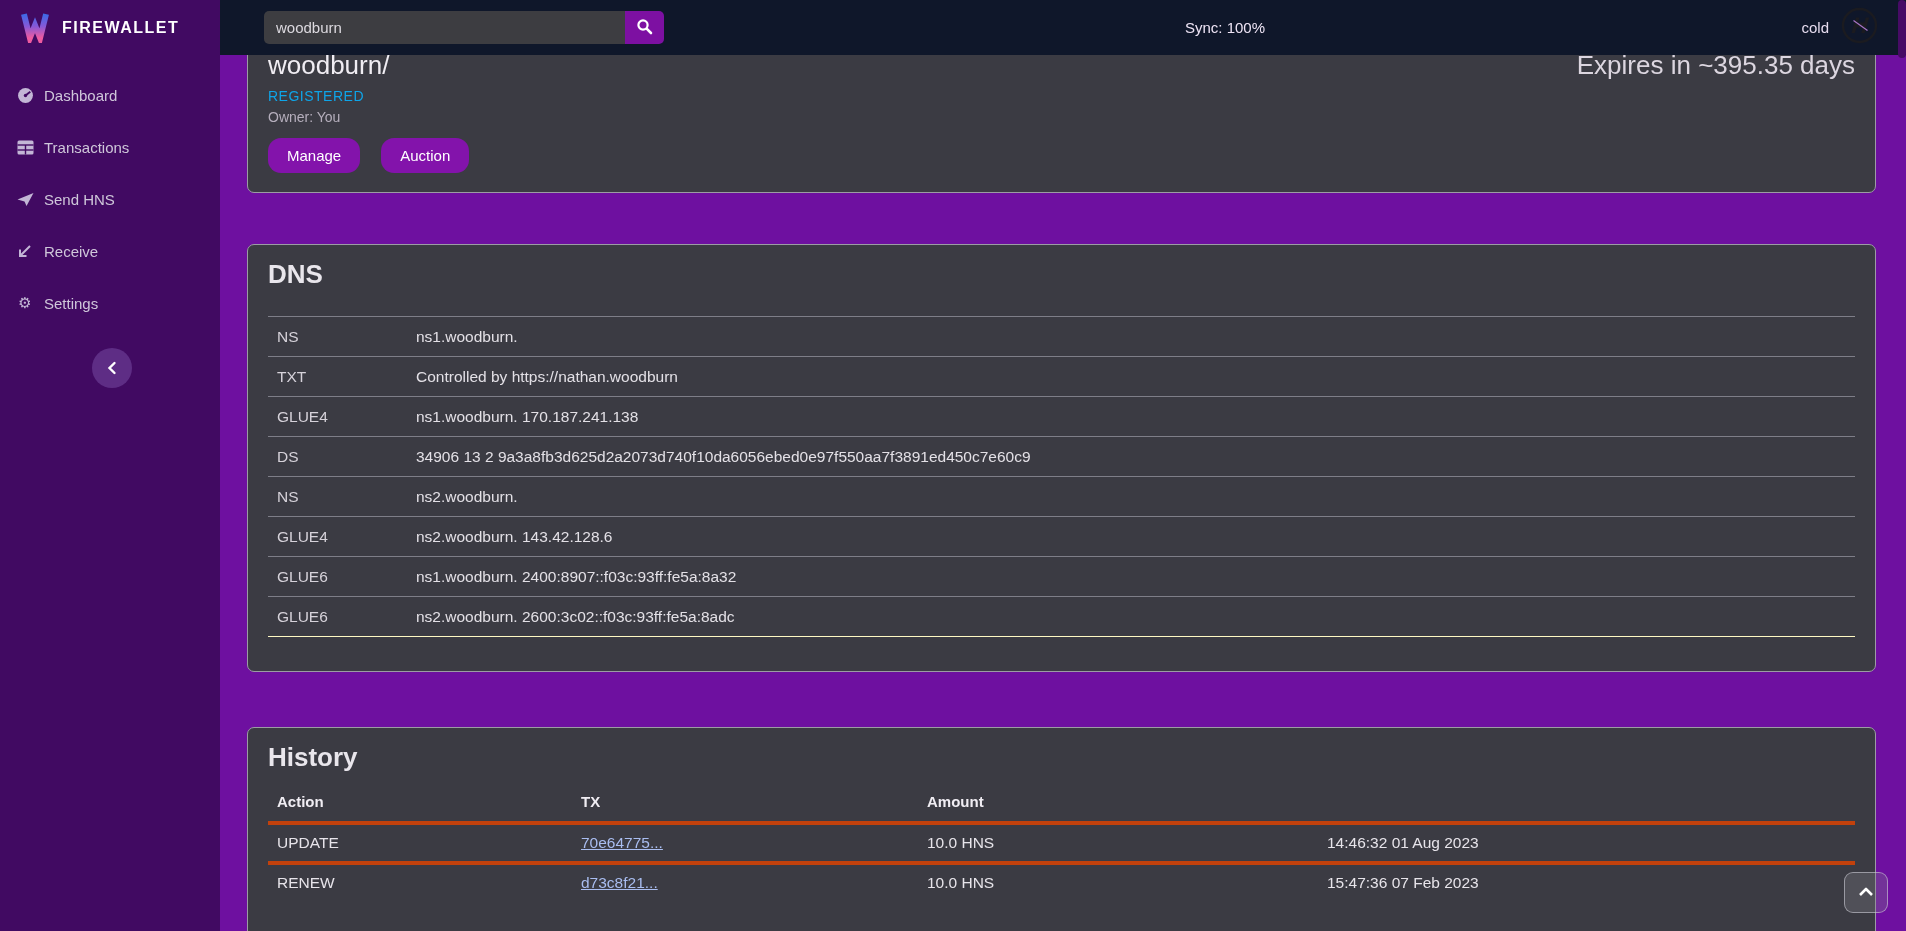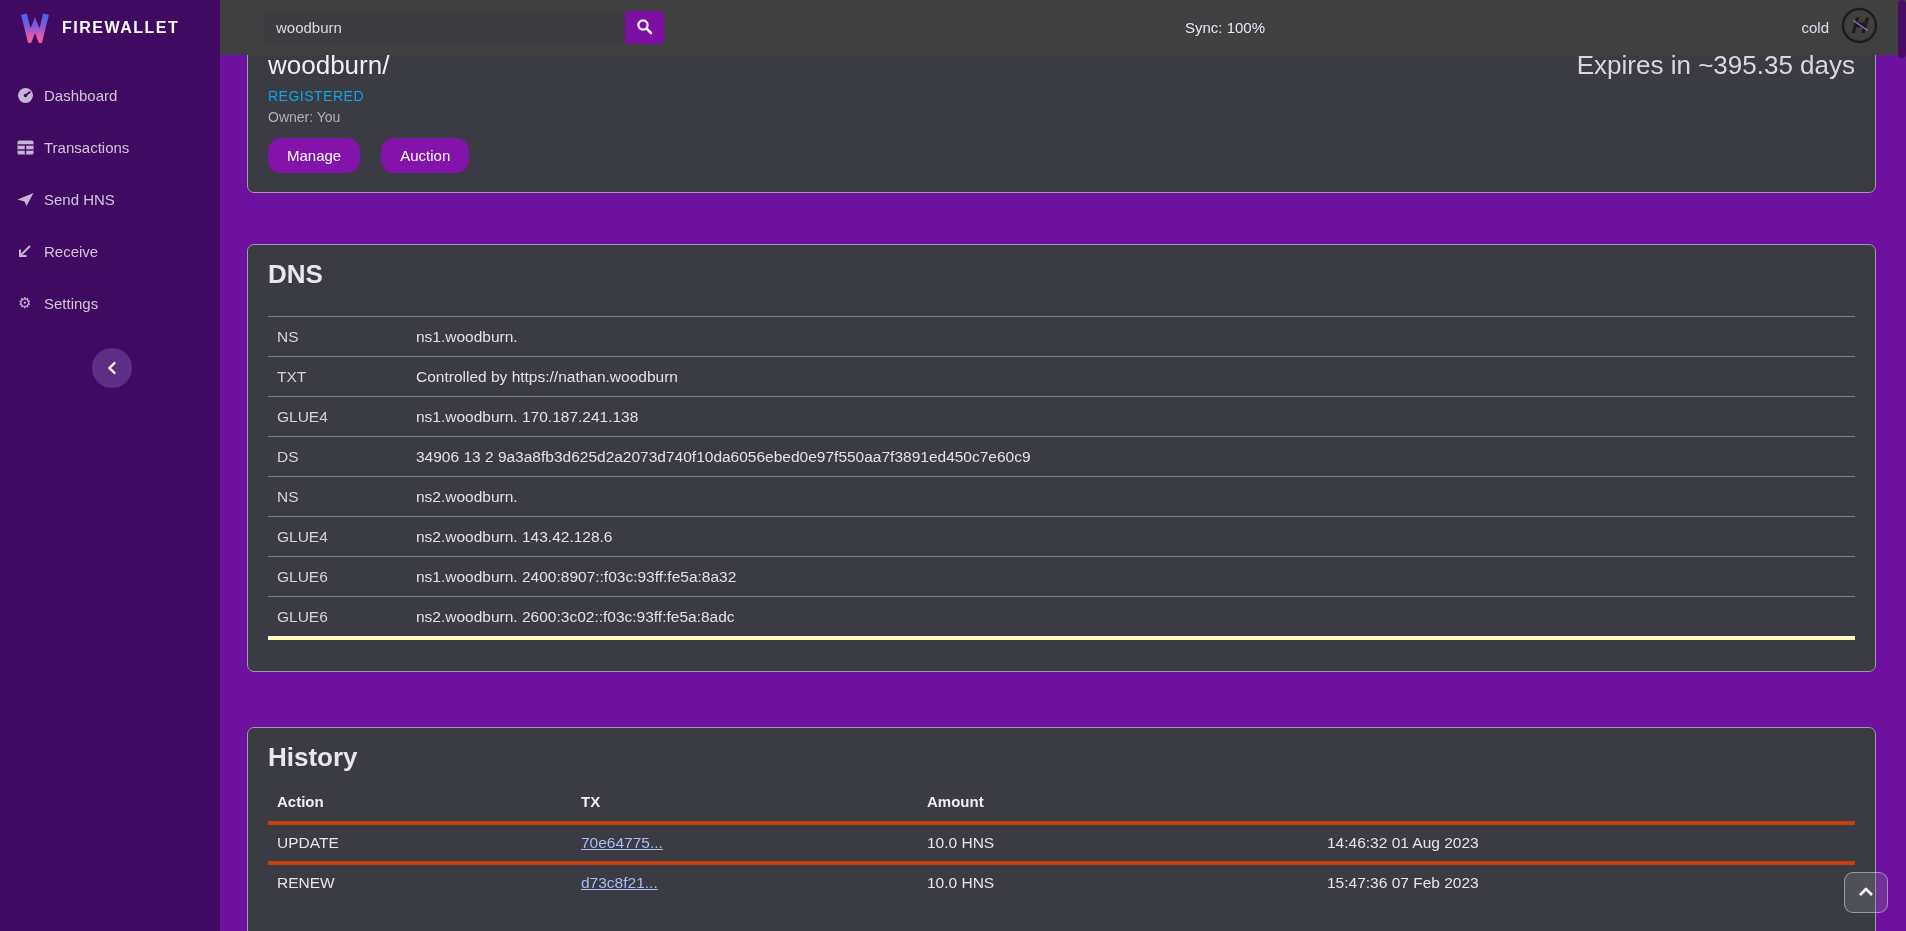--- a/index.html
+++ b/index.html
@@ -33,21 +33,21 @@
   .collapse-btn {
     position:absolute; left:92px; top:348px; width:40px; height:40px;
     border-radius:50%; background:#5e2d85; border:none; cursor:pointer;
     color:#efeaf5; font-size:22px; line-height:36px; text-align:center;
     display:flex; align-items:center; justify-content:center;
   }
 
   
   .header {
     position:absolute; left:220px; top:0; right:0; height:55px;
-    background:#404040; z-index:4;
+    background:#0f172a; z-index:4;
   }
   .searchbar { position:absolute; left:44px; top:11px; display:flex; }
   .search-input {
     width:361px; height:33px; background:#3d3d41; border:none; outline:none;
     border-radius:5px 0 0 5px; color:#dcd9df; font-size:15px; padding:0 12px;
     font-family:"Liberation Sans", sans-serif;
   }
   .search-btn {
     width:39px; height:33px; background:#7d10a2; border:none; cursor:pointer;
     border-radius:0 5px 5px 0; display:flex; align-items:center; justify-content:center;
@@ -77,21 +77,21 @@
   .name-owner { margin-top:5px; font-size:14px; color:#b5aebc; }
   .btn-row { margin-top:13px; display:flex; gap:21px; }
   .btn {
     background:#8313ab; color:#ffffff; border:none; border-radius:13px;
     font-size:15px; padding:9px 19px; cursor:pointer; font-family:"Liberation Sans", sans-serif;
   }
   .expires { font-size:26px; color:#dcd6e0; font-weight:400; }
 
   
   .dns-card { height:428px; margin-bottom:55px; }
-  .dns-table { margin-top:26px; border-bottom:4px solid #fef9c3; }
+  .dns-table { margin-top:26px; border-bottom:1px solid #fef9c3; }
   .dns-row { display:flex; height:40px; align-items:center; border-top:1px solid #7e7e88; font-size:15.5px; }
   .dns-type { width:148px; padding-left:9px; color:#d6d2da; }
   .dns-value { flex:1; color:#e3e0e6; }
 
   
   .history-card { height:432px; }
   .h-table { margin-top:8px; }
   .h-row { display:flex; height:40px; align-items:center; font-size:15.5px; }
   .h-row + .h-row { border-top:4px solid #c2410c; }
   .h-header { font-weight:bold; color:#f0edf3; font-size:15px; }

